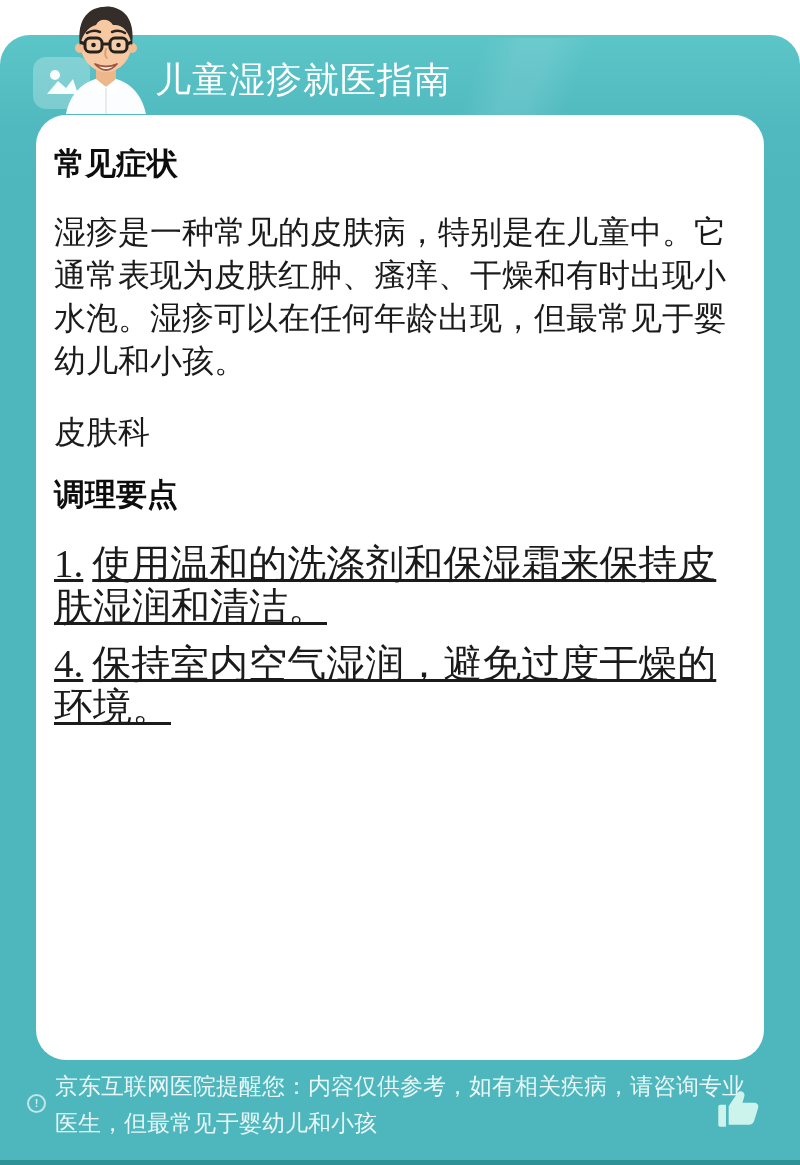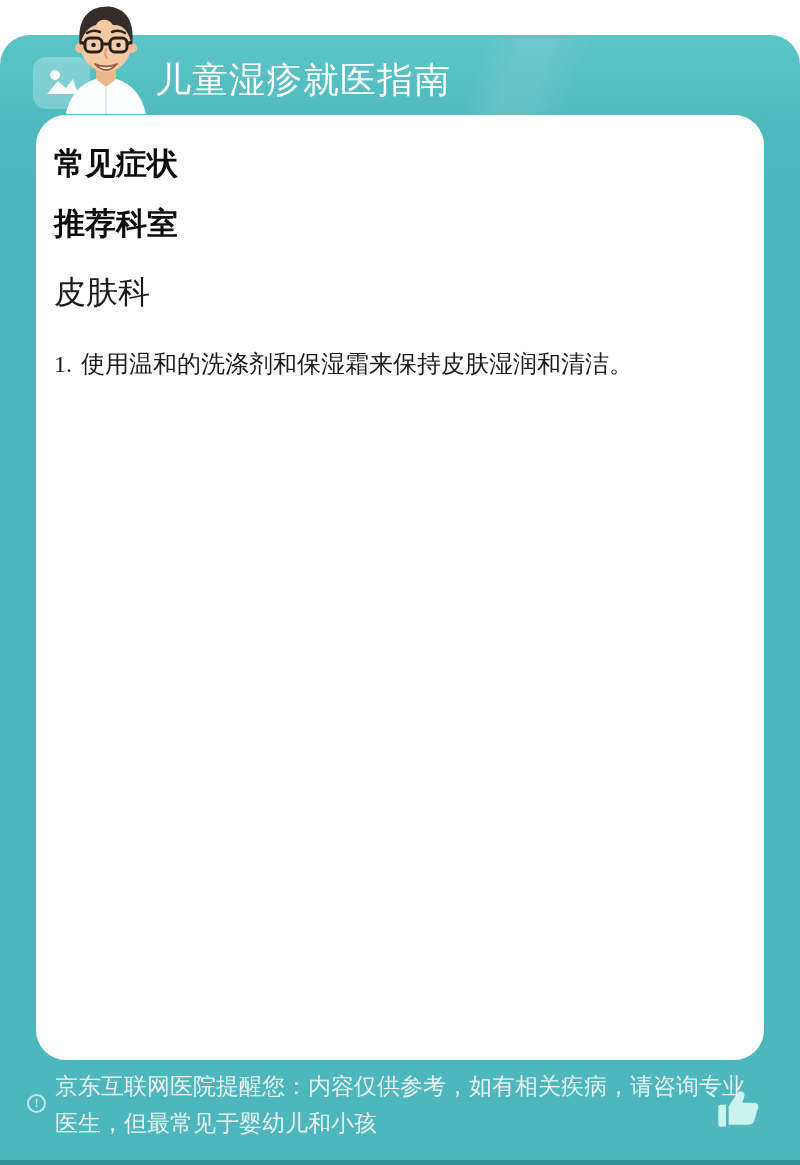--- a/index.html
+++ b/index.html
@@ -37,21 +37,21 @@
   .card h2{
     font-size:31px;line-height:38px;font-weight:700;color:#0d0d0d;
     margin:22px 0 0 0;
   }
   .card .para{
     font-size:32px;line-height:43px;color:#1b1b1b;
     margin:28px 0 0 0;
   }
   .care-list{margin:0;padding:0;list-style:none;}
   .care-list li{
-    font-size:24px;line-height:43px;color:#1b1b1b;margin:14px 0 0 0;
+    font-size:39px;line-height:43px;color:#1b1b1b;margin:14px 0 0 0;text-decoration:underline;
   }
   .care-list li:first-child{margin-top:28px;}
   .num{font-family:"Liberation Serif",serif;margin-right:9px;}
   .info-icon{
     position:absolute;left:27px;bottom:52px;width:15px;height:15px;
     border:2px solid rgba(255,255,255,0.65);border-radius:50%;
     color:rgba(255,255,255,0.75);font-size:11px;line-height:15px;
     text-align:center;font-weight:700;z-index:2;
   }
   .disclaimer{
@@ -118,26 +118,28 @@
     <path d="M54,47 Q52,54 55,56" stroke="#dca171" stroke-width="2" fill="none" stroke-linecap="round"></path>
 
     <path d="M43,62 Q54,74 65,62 Q54,67 43,62 Z" fill="#fffdfb" stroke="#a05741" stroke-width="1.8" stroke-linejoin="round"></path>
   </svg>
 </div>
 
 <div class="page-title">儿童湿疹就医指南</div>
 
 <div class="card">
   <h2>常见症状</h2>
+  <p class="para">湿疹是一种常见的皮肤病，特别是在儿童中。它通常表现为皮肤红肿、瘙痒、干燥和有时出现小水泡。湿疹可以在任何年龄出现，但最常见于婴幼儿和小孩。</p>
 
-  <h2>推荐科室</h2>
   <p class="para">皮肤科</p>
 
+  <h2>调理要点</h2>
   <ul class="care-list">
     <li><span class="num">1.</span><span>使用温和的洗涤剂和保湿霜来保持皮肤湿润和清洁。</span></li>
+    <li><span class="num">4.</span><span>保持室内空气湿润，避免过度干燥的环境。</span></li>
   </ul>
 </div>
 
 <div class="info-icon">!</div>
 <div class="disclaimer">京东互联网医院提醒您：内容仅供参考，如有相关疾病，请咨询专业医生，但最常见于婴幼儿和小孩</div>
 
 <button class="thumb-btn">
   <span>
     <svg width="46" height="48" viewBox="0 0 24 24">
       <path fill="#cdf4ec" d="M2.2 9.8h3v11.4h-3c-.6 0-1-.4-1-1V10.8c0-.6.4-1 1-1zm4.4.7L11.2 3.6c.6-.9 1.8-1.2 2.7-.6.8.5 1.2 1.5.9 2.4l-1 3.3h6.3c1.3 0 2.3 1.3 1.9 2.6l-2.1 6.9c-.4 1.2-1.5 2-2.7 2H6.6z"></path>

